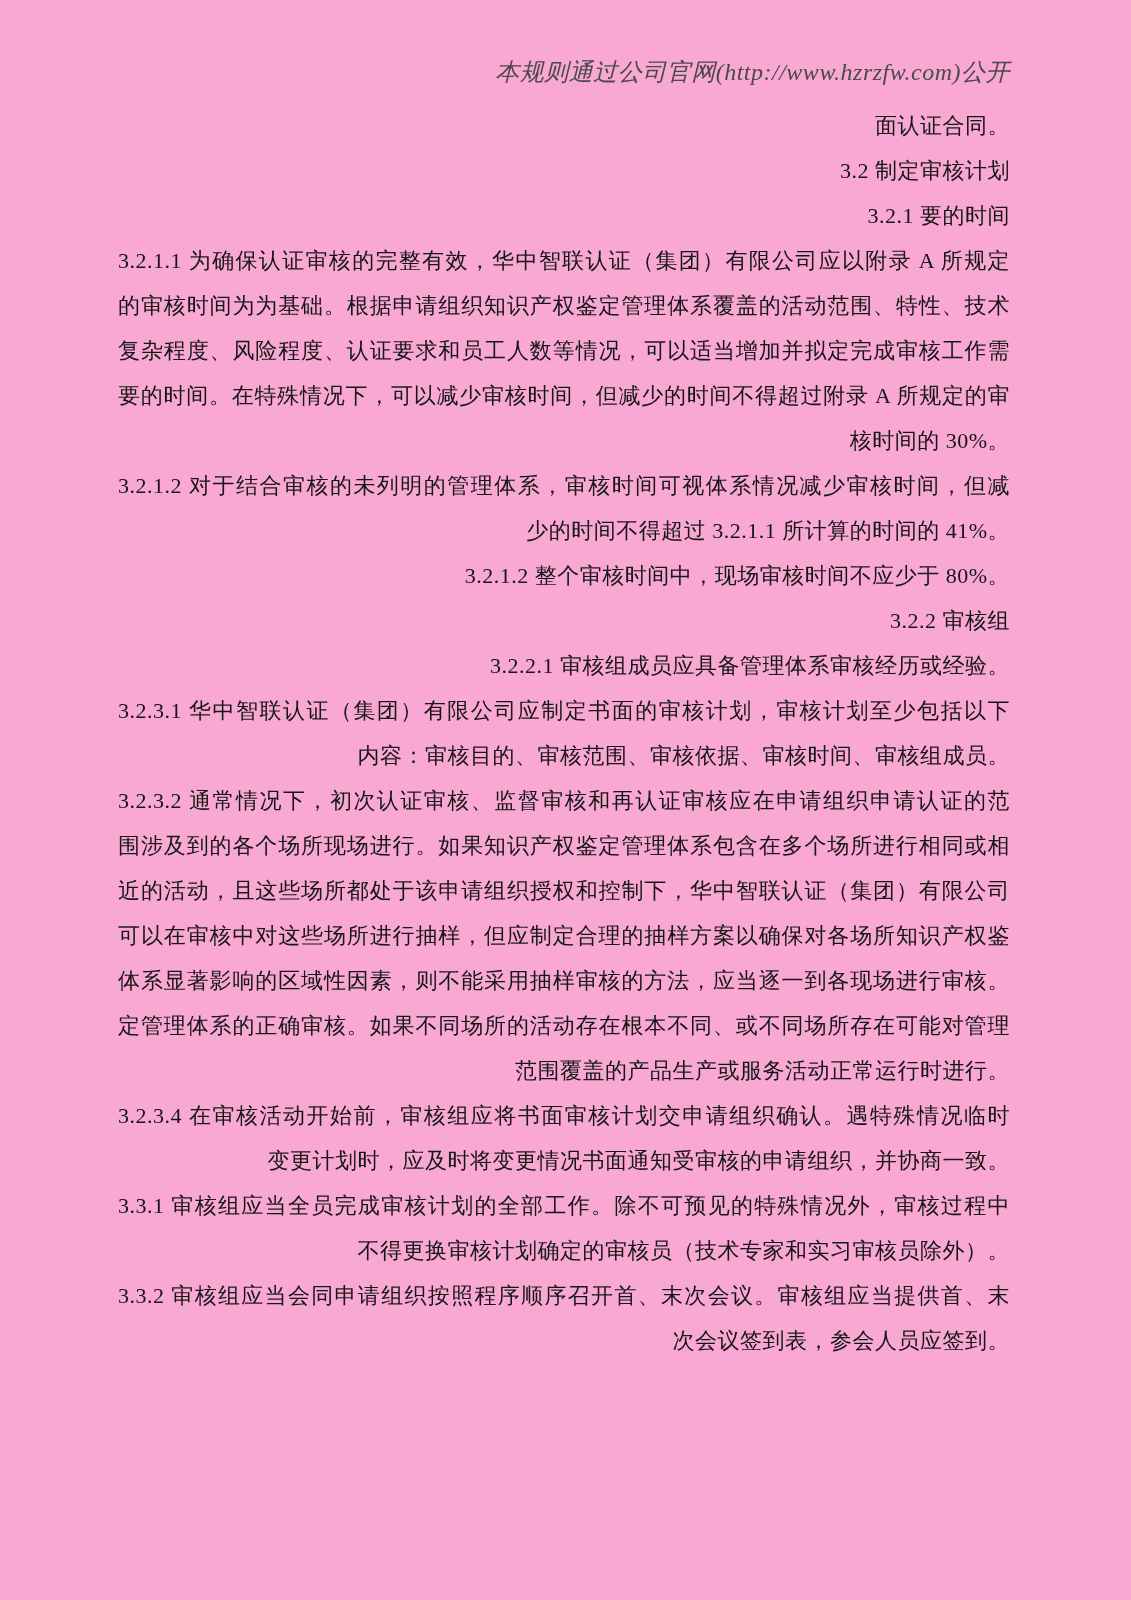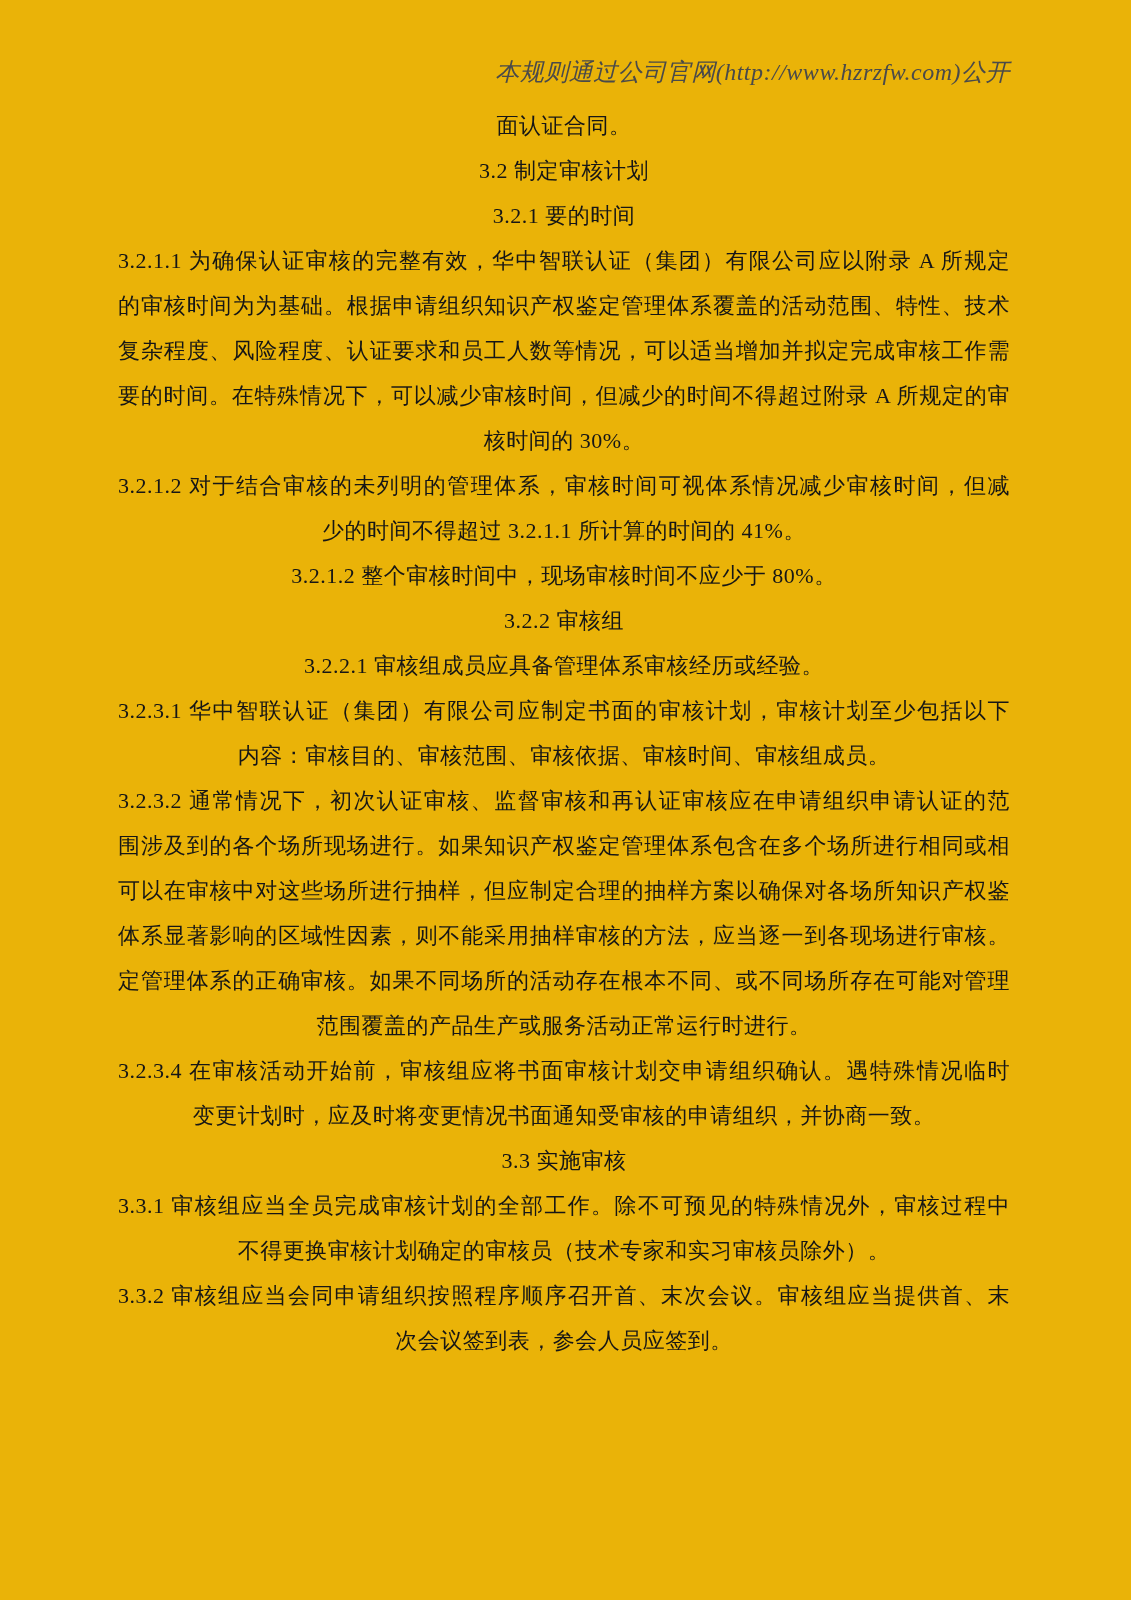--- a/index.html
+++ b/index.html
@@ -5,21 +5,21 @@
   html, body {
     margin: 0;
     padding: 0;
     background: #e8e8e8;
   }
   .page {
     position: relative;
     width: 1131px;
     height: 1600px;
     margin: 0 auto;
-    background: #eab308;
+    background: #f9a8d4;
     box-sizing: border-box;
     padding: 55px 121px 0 118px;
     font-family: "Liberation Serif", serif;
     color: #161616;
     overflow: hidden;
   }
   .header-area {
     text-align: right;
     height: 46px;
   }
@@ -31,21 +31,21 @@
     line-height: 34px;
   }
   .doc-body {
     margin-top: 2px;
   }
   .line {
     font-size: 22px;
     height: 45px;
     line-height: 45px;
     letter-spacing: 0.5px;
-    text-align: center;
+    text-align: right;
     white-space: nowrap;
     overflow: hidden;
   }
   .line.fill {
     white-space: normal;
     text-align: justify;
     text-align-last: justify;
     font-family: Liberation Serif, serif;
   }
 </style>
@@ -67,25 +67,25 @@
       <div class="line">核时间的 30%。</div>
       <div class="line fill">3.2.1.2 对于结合审核的未列明的管理体系，审核时间可视体系情况减少审核时间，但减</div>
       <div class="line">少的时间不得超过 3.2.1.1 所计算的时间的 41%。</div>
       <div class="line">3.2.1.2 整个审核时间中，现场审核时间不应少于 80%。</div>
       <div class="line">3.2.2 审核组</div>
       <div class="line">3.2.2.1 审核组成员应具备管理体系审核经历或经验。</div>
       <div class="line fill">3.2.3.1 华中智联认证（集团）有限公司应制定书面的审核计划，审核计划至少包括以下</div>
       <div class="line">内容：审核目的、审核范围、审核依据、审核时间、审核组成员。</div>
       <div class="line fill">3.2.3.2 通常情况下，初次认证审核、监督审核和再认证审核应在申请组织申请认证的范</div>
       <div class="line fill">围涉及到的各个场所现场进行。如果知识产权鉴定管理体系包含在多个场所进行相同或相</div>
+      <div class="line fill">近的活动，且这些场所都处于该申请组织授权和控制下，华中智联认证（集团）有限公司</div>
       <div class="line fill">可以在审核中对这些场所进行抽样，但应制定合理的抽样方案以确保对各场所知识产权鉴</div>
       <div class="line fill">体系显著影响的区域性因素，则不能采用抽样审核的方法，应当逐一到各现场进行审核。</div>
       <div class="line fill">定管理体系的正确审核。如果不同场所的活动存在根本不同、或不同场所存在可能对管理</div>
       <div class="line">范围覆盖的产品生产或服务活动正常运行时进行。</div>
       <div class="line fill">3.2.3.4 在审核活动开始前，审核组应将书面审核计划交申请组织确认。遇特殊情况临时</div>
       <div class="line">变更计划时，应及时将变更情况书面通知受审核的申请组织，并协商一致。</div>
-      <div class="line">3.3 实施审核</div>
       <div class="line fill">3.3.1 审核组应当全员完成审核计划的全部工作。除不可预见的特殊情况外，审核过程中</div>
       <div class="line">不得更换审核计划确定的审核员（技术专家和实习审核员除外）。</div>
       <div class="line fill">3.3.2 审核组应当会同申请组织按照程序顺序召开首、末次会议。审核组应当提供首、末</div>
       <div class="line">次会议签到表，参会人员应签到。</div>
     </div>
 </div>
 
 </body></html>

